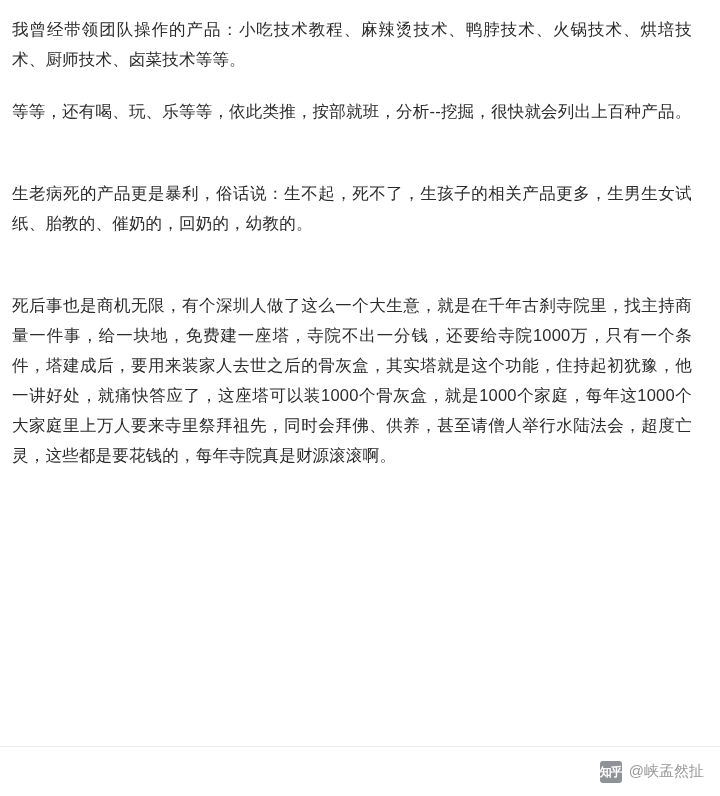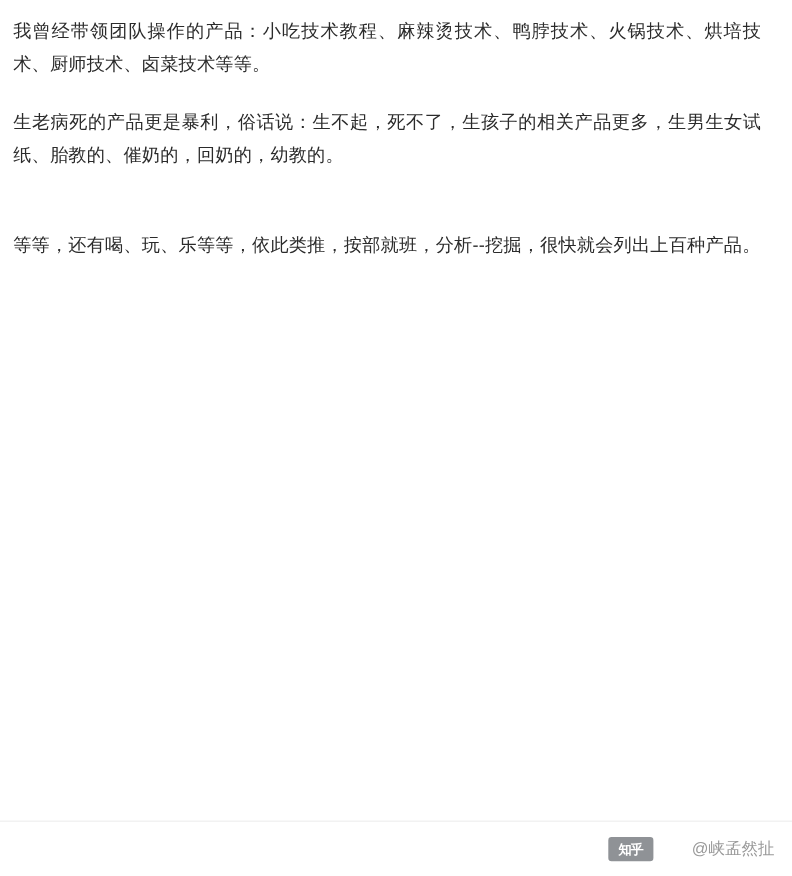--- a/index.html
+++ b/index.html
@@ -52,42 +52,42 @@
     display: flex;
     align-items: center;
     gap: 7px;
     color: #9a9a9a;
     font-size: 15px;
   }
   .brand-logo {
     display: inline-flex;
     align-items: center;
     justify-content: center;
-    width: 41px;
+    width: 22px;
     height: 22px;
     border-radius: 3px;
     background: #8f9296;
     color: #ffffff;
     font-size: 12px;
     font-weight: bold;
     line-height: 1;
     letter-spacing: -1px;
   }
   .brand-name {
     color: #9a9a9a;
-    margin-left: 28px;
   }
 </style>
 </head>
 <body>
 
 <div class="article">
   <p class="para">我曾经带领团队操作的产品：小吃技术教程、麻辣烫技术、鸭脖技术、火锅技术、烘培技术、厨师技术、卤菜技术等等。</p>
+  <p class="para gap-xlarge">等等，还有喝、玩、乐等等，依此类推，按部就班，分析--挖掘，很快就会列出上百种产品。</p>
   <p class="para gap-xlarge">生老病死的产品更是暴利，俗话说：生不起，死不了，生孩子的相关产品更多，生男生女试纸、胎教的、催奶的，回奶的，幼教的。</p>
-  <p class="para gap-xlarge">等等，还有喝、玩、乐等等，依此类推，按部就班，分析--挖掘，很快就会列出上百种产品。</p>
+  <p class="para">死后事也是商机无限，有个深圳人做了这么一个大生意，就是在千年古刹寺院里，找主持商量一件事，给一块地，免费建一座塔，寺院不出一分钱，还要给寺院1000万，只有一个条件，塔建成后，要用来装家人去世之后的骨灰盒，其实塔就是这个功能，住持起初犹豫，他一讲好处，就痛快答应了，这座塔可以装1000个骨灰盒，就是1000个家庭，每年这1000个大家庭里上万人要来寺里祭拜祖先，同时会拜佛、供养，甚至请僧人举行水陆法会，超度亡灵，这些都是要花钱的，每年寺院真是财源滚滚啊。</p>
 </div>
 
 <div class="footer">
   <div class="brand">
     <span class="brand-logo">知乎</span>
     <span class="brand-name">@峡孟然扯</span>
   </div>
 </div>
 
 </body></html>

